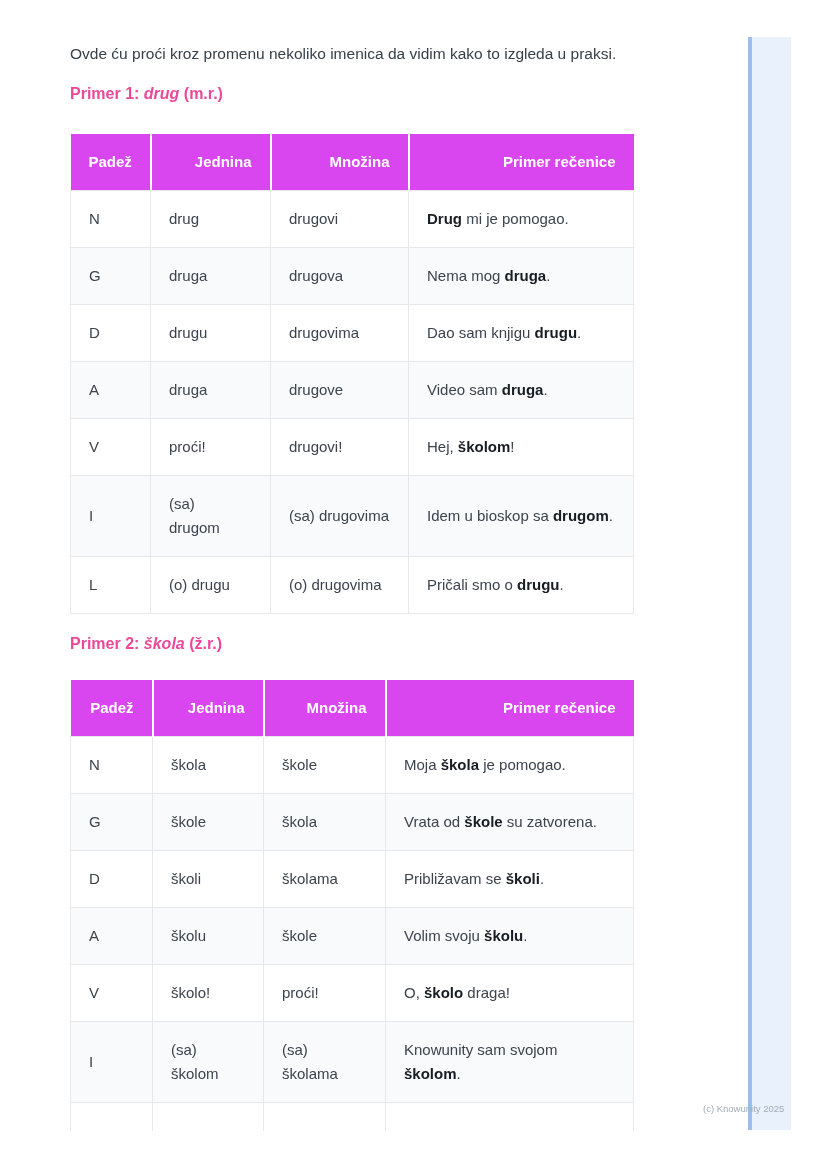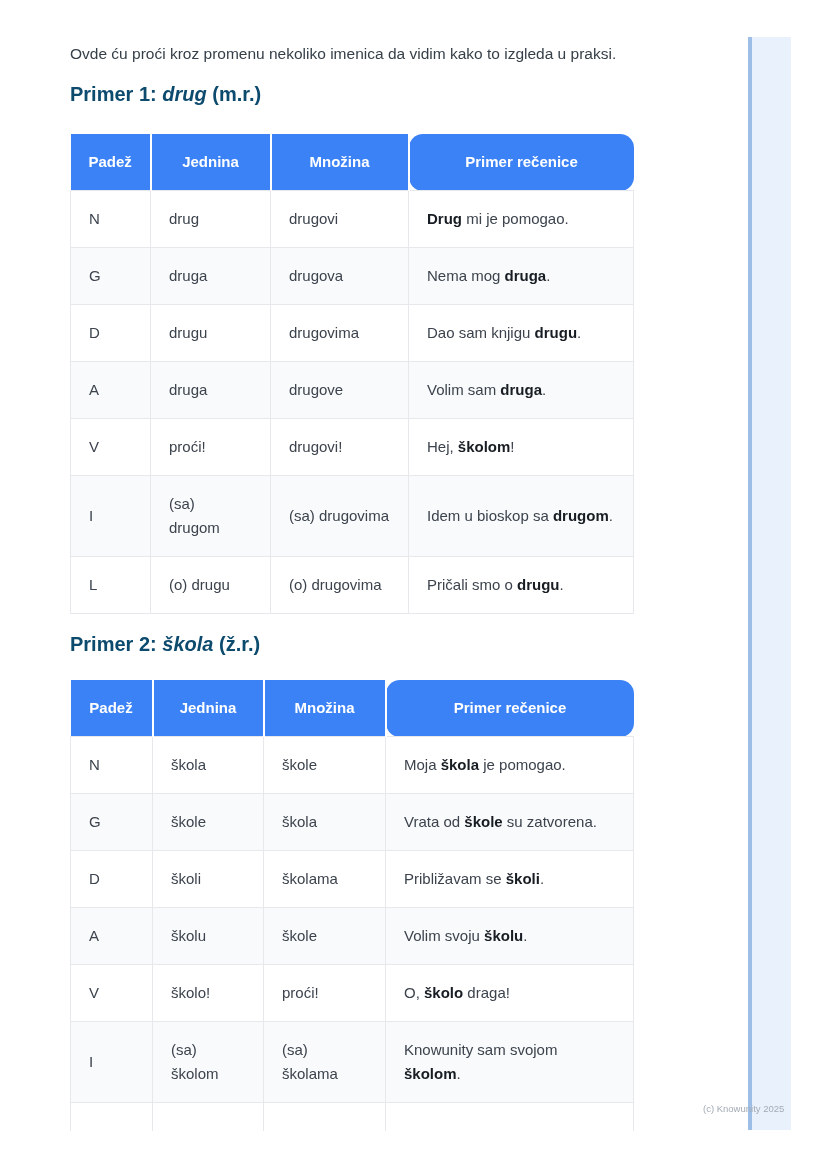--- a/index.html
+++ b/index.html
@@ -12,44 +12,44 @@
   .intro {
     margin-top: 40px;
     font-size: 15.5px;
     line-height: 28px;
     color: #374049;
     text-align: justify;
   }
 
   .example-title {
     margin-top: 16px;
-    font-size: 20px;
+    font-size: 16px;
     line-height: 20px;
-    color: #0c4a6e;
+    color: #ec4899;
     font-weight: 700;
   }
   .example-title .i { font-style: italic; }
 
   .decl-table {
     border-collapse: collapse;
     table-layout: fixed;
     width: 563px;
     margin-top: 30px;
   }
   .decl-table th {
-    background: #3b82f6;
+    background: #d946ef;
     color: #ffffff;
     font-weight: 700;
     font-size: 15px;
-    text-align: center;
+    text-align: right;
     padding: 16px 18px;
     line-height: 24px;
     border-right: 2px solid #ffffff;
   }
-  .decl-table th:last-child { border-right: none; border-radius: 14px; }
+  .decl-table th:last-child { border-right: none; }
   .decl-table td {
     font-size: 15px;
     color: #3c434d;
     padding: 16px 18px;
     line-height: 24px;
     border: 1px solid #e6e8ec;
     background: #ffffff;
     white-space: pre-line;
     vertical-align: middle;
   }
@@ -127,21 +127,21 @@
         <tr>
           <td>D</td>
           <td>drugu</td>
           <td>drugovima</td>
           <td><span>Dao sam knjigu </span><span class="b">drugu</span><span>.</span></td>
         </tr>
         <tr class="alt">
           <td>A</td>
           <td>druga</td>
           <td>drugove</td>
-          <td><span>Volim sam </span><span class="b">druga</span><span>.</span></td>
+          <td><span>Video sam </span><span class="b">druga</span><span>.</span></td>
         </tr>
         <tr>
           <td>V</td>
           <td>proći!</td>
           <td>drugovi!</td>
           <td><span>Hej, </span><span class="b">školom</span><span>!</span></td>
         </tr>
         <tr class="alt">
           <td>I</td>
           <td>(sa)

